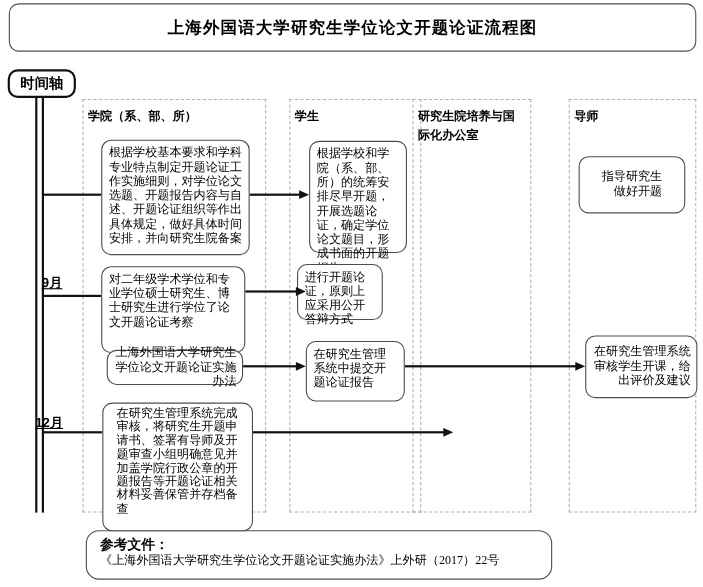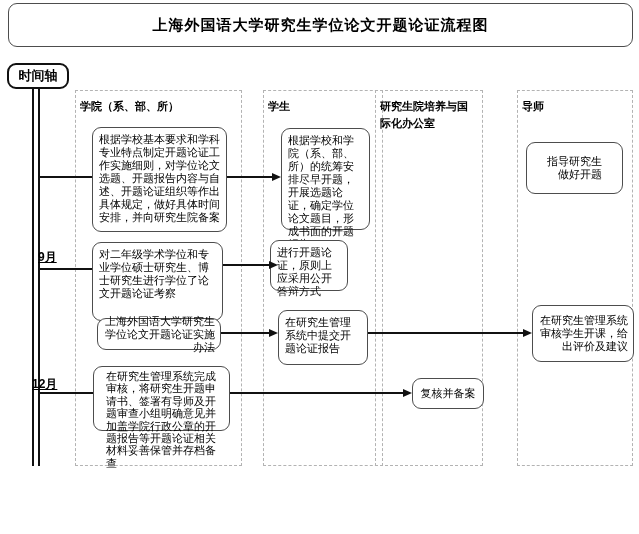--- a/index.html
+++ b/index.html
@@ -69,27 +69,26 @@
   <div class="lane" style="left:375px;width:108px;">
     <div class="lane-header">研究生院培养与国际化办公室</div>
   </div>
   <div class="lane" style="left:517px;width:116px;">
     <div class="lane-header">导师</div>
   </div>
 
   <div class="node" style="left:92px;top:127px;width:135px;height:105px;">根据学校基本要求和学科专业特点制定开题论证工作实施细则，对学位论文选题、开题报告内容与自述、开题论证组织等作出具体规定，做好具体时间安排，并向研究生院备案</div>
   <div class="node" style="left:92px;top:242px;width:131px;height:79px;">对二年级学术学位和专业学位硕士研究生、博士研究生进行学位了论文开题论证考察</div>
   <div class="node center" style="left:97px;top:318px;width:124px;height:32px;">上海外国语大学研究生学位论文开题论证实施办法</div>
-  <div class="node tight" style="left:93px;top:366px;width:137px;height:65px;padding-left:12px;">在研究生管理系统完成审核，将研究生开题申请书、签署有导师及开题审查小组明确意见并加盖学院行政公章的开题报告等开题论证相关材料妥善保管并存档备查</div>
+  <div class="node tight" style="left:93px;top:366px;width:137px;height:117px;padding-left:12px;">在研究生管理系统完成审核，将研究生开题申请书、签署有导师及开题审查小组明确意见并加盖学院行政公章的开题报告等开题论证相关材料妥善保管并存档备查</div>
 
   <div class="node" style="left:281px;top:128px;width:89px;height:102px;">根据学校和学院（系、部、所）的统筹安排尽早开题，开展选题论证，确定学位论文题目，形成书面的开题报告</div>
   <div class="node" style="left:270px;top:240px;width:78px;height:51px;">进行开题论证，原则上应采用公开答辩方式</div>
   <div class="node" style="left:278px;top:310px;width:90px;height:55px;">在研究生管理系统中提交开题论证报告</div>
 
-  <div class="node center" style="left:412px;top:378px;width:72px;height:31px;">复核并备案</div>
 
   <div class="node center preline" style="left:526px;top:142px;width:97px;height:52px;">指导研究生
 做好开题</div>
   <div class="node center" style="left:532px;top:305px;width:102px;height:57px;">在研究生管理系统审核学生开课，给出评价及建议</div>
 
   <div class="hline" style="left:39px;top:176px;width:53px;"></div>
   <div class="hline" style="left:39px;top:268px;width:53px;"></div>
   <div class="hline" style="left:39px;top:392px;width:54px;"></div>
   <div class="month" style="left:38px;top:249px;">9月</div>
   <div class="month" style="left:32px;top:376px;">12月</div>
@@ -102,14 +101,18 @@
 
   <div class="hline" style="left:221px;top:332px;width:49px;"></div>
   <div class="arrowhead" style="left:269px;top:328.5px;"></div>
 
   <div class="hline" style="left:368px;top:332px;width:156px;"></div>
   <div class="arrowhead" style="left:523px;top:328.5px;"></div>
 
   <div class="hline" style="left:230px;top:392px;width:174px;"></div>
   <div class="arrowhead" style="left:403px;top:388.5px;"></div>
 
+  <div class="ref-box">
+    <div class="ref-heading">参考文件：</div>
+    <div class="ref-text">《上海外国语大学研究生学位论文开题论证实施办法》上外研（2017）22号</div>
+  </div>
 
 </div>
 
 </body></html>

